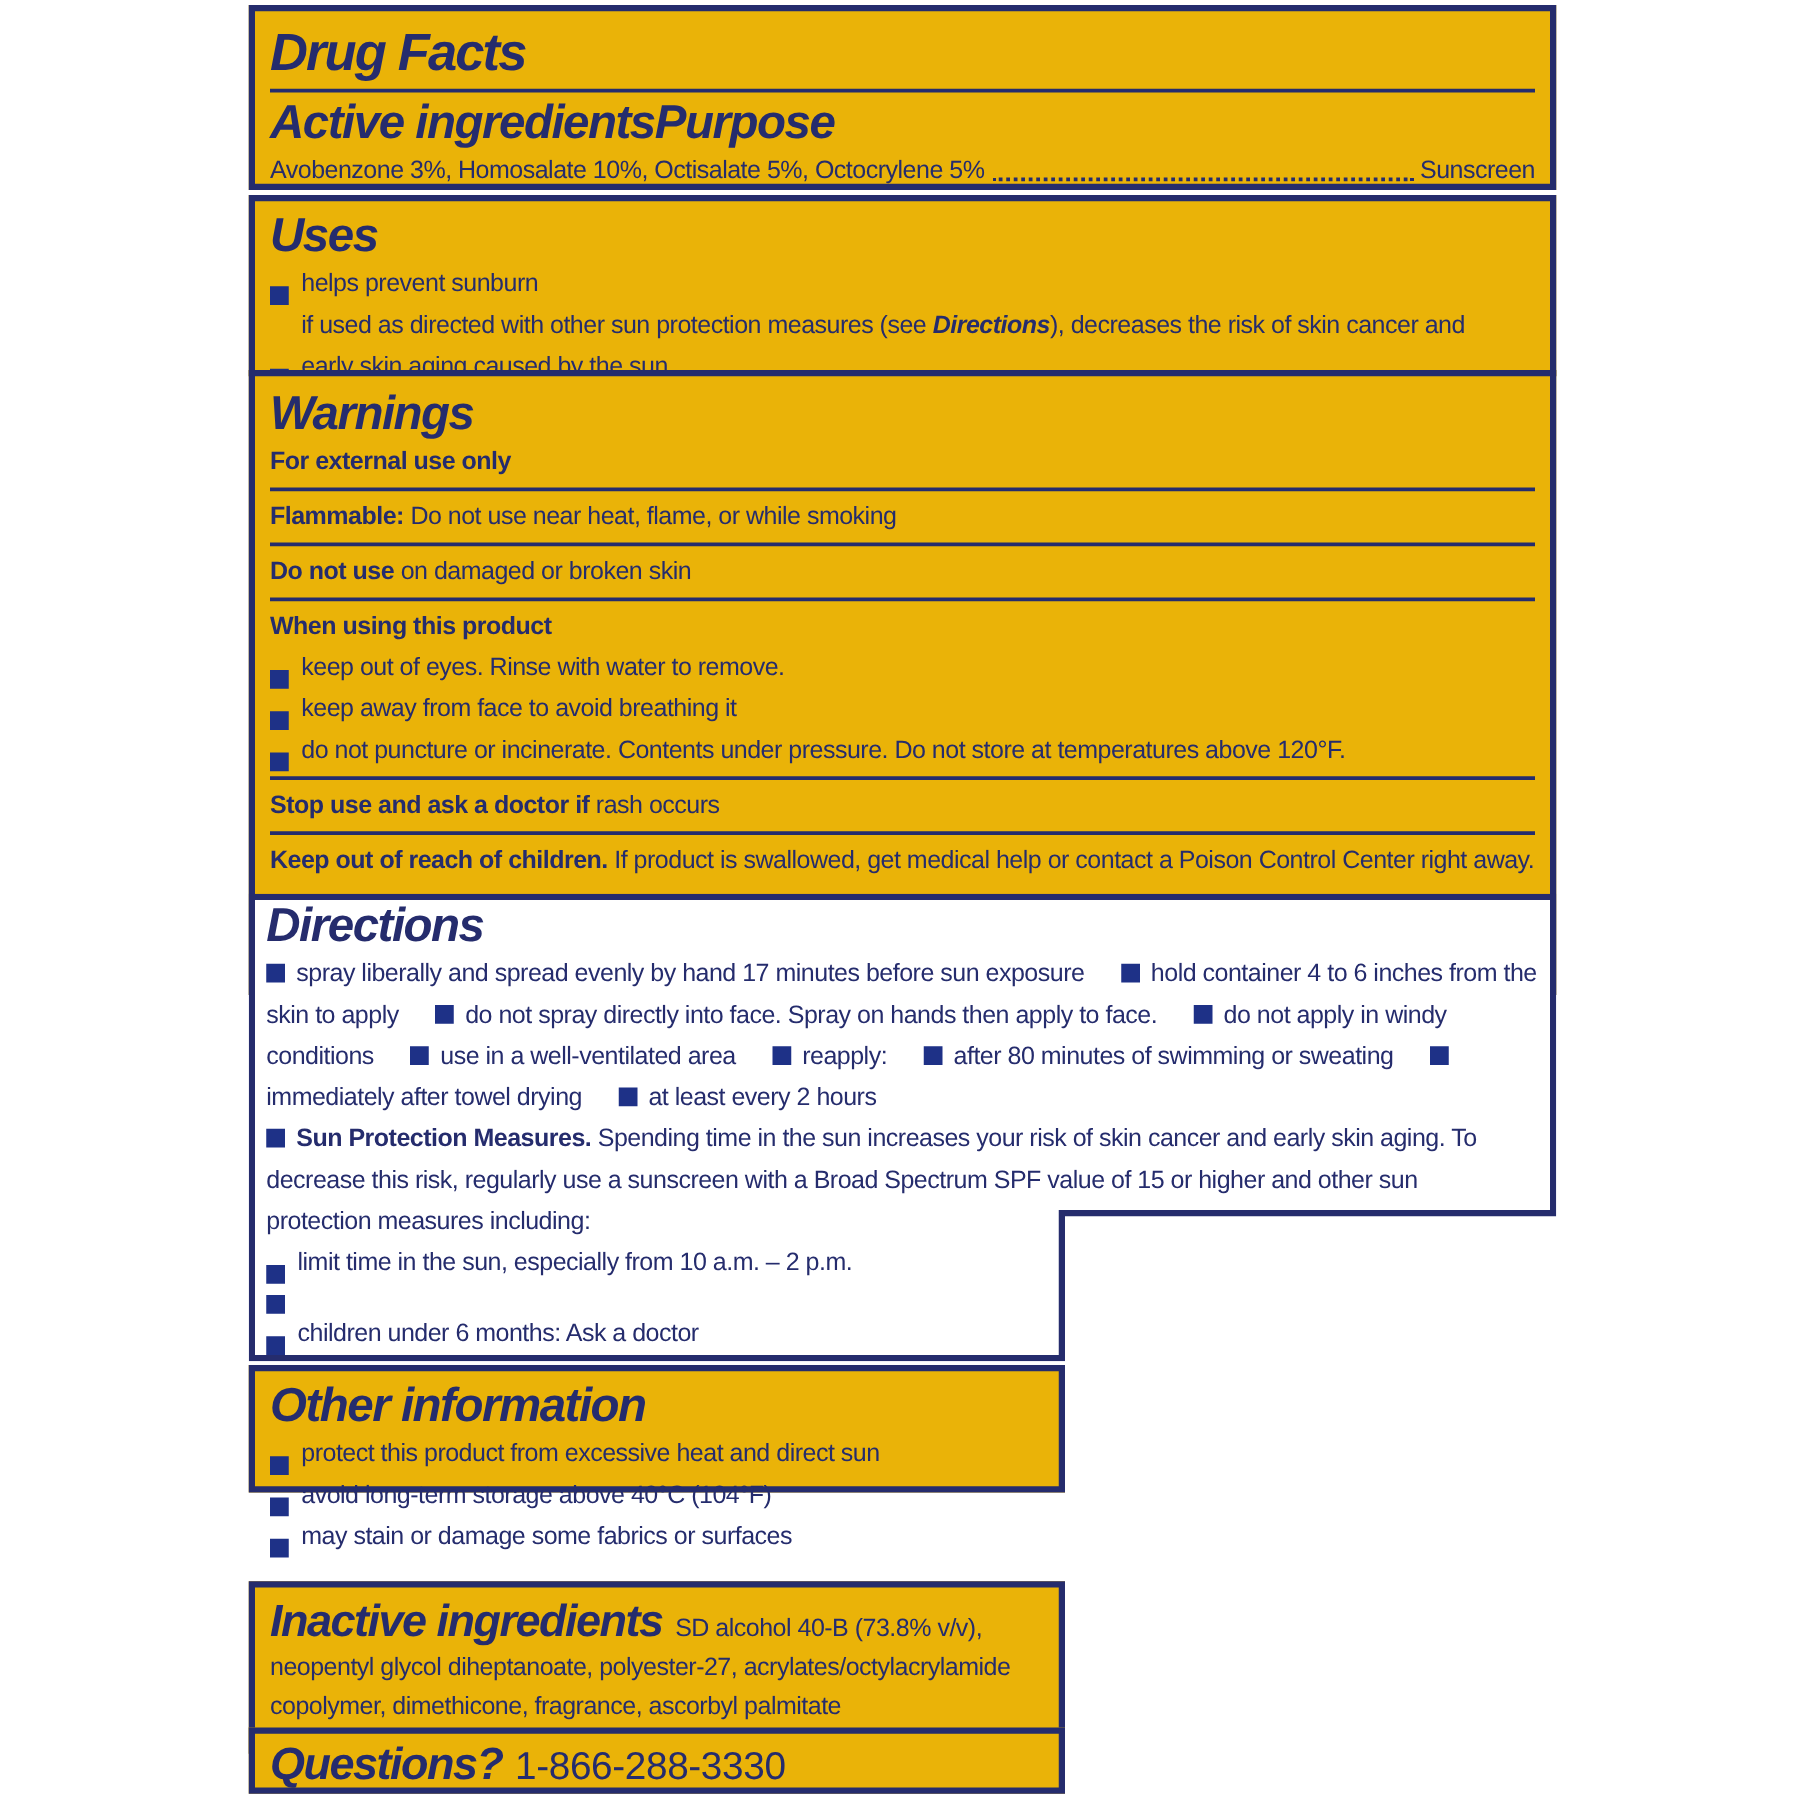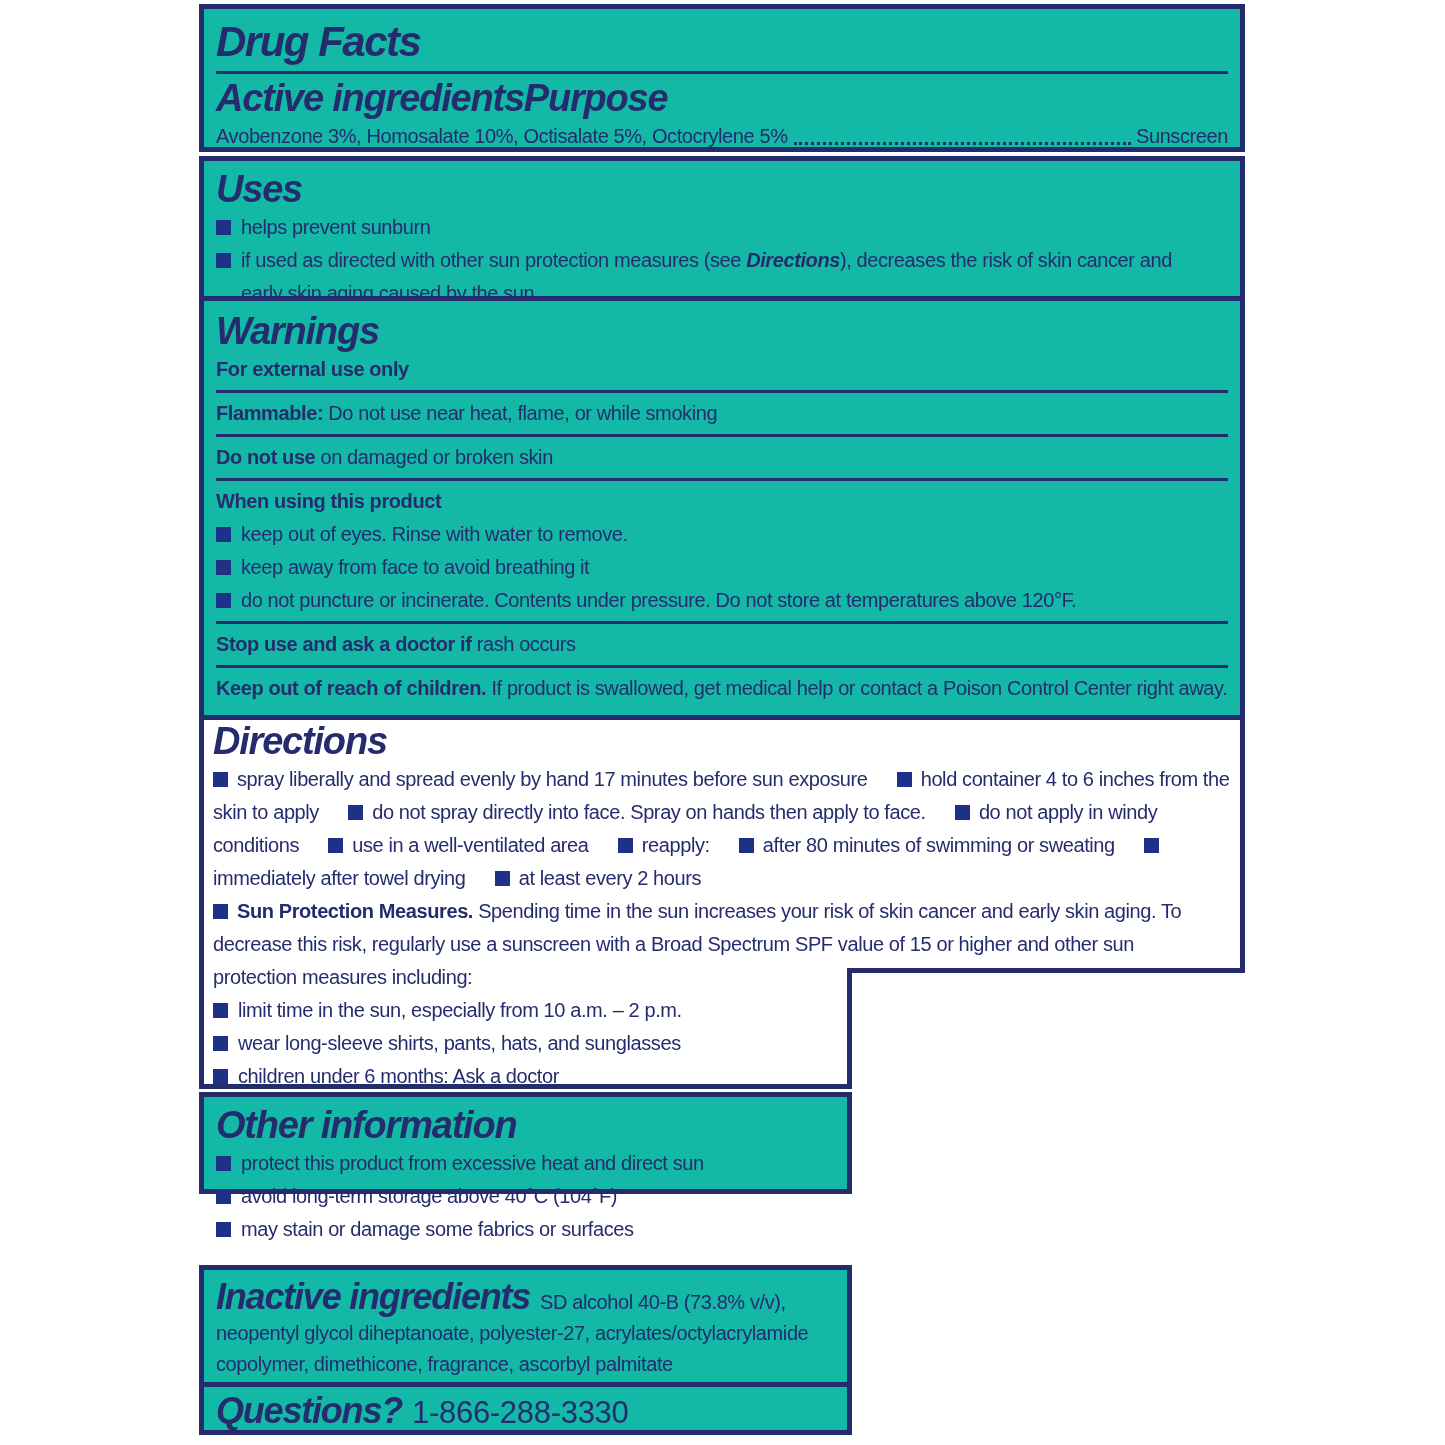--- a/index.html
+++ b/index.html
@@ -1,33 +1,33 @@
 <!DOCTYPE html>
 <html style="--navy: #252c6d; --bullet: #1e3187;"><head>
 <meta charset="utf-8">
 <style>
   :root{ --navy:#252c6d; --bullet:#1e3187; }
   *{box-sizing:border-box; margin:0; padding:0;}
   html,body{background:#fff;}
   body{width:1445px; height:1445px; position:relative; overflow:hidden;
        font-family:"Liberation Sans","DejaVu Sans",sans-serif; color:var(--navy);}
   .label{position:absolute; left:199px; top:4px; width:1046px; height:1430px;}
-  .box{position:absolute; left:0; border:5px solid var(--navy); background:#14b8a6; padding:6px 12px;}
+  .box{position:absolute; left:0; border:5px solid var(--navy); background:#eab308; padding:6px 12px;}
   .wide{width:1046px;} .narrow{width:653px;}
   .noborder{border:none;}
   .title{font-size:42px; font-weight:700; font-style:italic; letter-spacing:-1.5px; line-height:46px;}
   .h1{font-size:38px; font-weight:700; font-style:italic; letter-spacing:-1.2px; line-height:44px;}
   .body{font-size:20px; letter-spacing:-0.4px; line-height:33px;}
   .b{font-weight:700;}
   .bi{font-weight:700; font-style:italic;}
   .rule{border-top:3px solid var(--navy); margin:4px 0;}
   .row-between{display:flex; align-items:baseline;}
   .ing-row{display:flex; align-items:flex-end;}
   .leader{flex:1; border-bottom:3px dotted var(--navy); margin:0 5px 8px 6px; min-width:40px;}
-  .brow{display:flex; align-items:flex-start;}
+  .brow{display:flex; align-items:flex-end;}
   .sq{width:15px; height:15px; background:var(--bullet); flex:none; margin:9px 10px 0 0; display:inline-block;}
   .isq{width:15px; height:15px; background:var(--bullet); display:inline-block; margin-right:9px; transform:translateY(1px);}
   .ditem + .ditem .isq{margin-left:24px;}
   .sun{max-width:980px; margin-top:0;}
   .u2 .btext{max-width:960px;}
   .dir-border{position:absolute; left:0; top:0; pointer-events:none;}
   .dir-content{position:relative; padding:4px 14px; width:1046px;}
   .inline-head{font-size:36px; font-weight:700; font-style:italic; letter-spacing:-1.2px; line-height:42px; margin-right:10px;}
   .phone{font-size:31px; letter-spacing:-0.3px;}
 </style>
@@ -108,21 +108,20 @@
       </div>
       <div class="body sun">
         <span class="isq"></span><span class="b">Sun Protection Measures.</span><span> Spending time in the sun increases your risk of skin cancer and early skin aging. To decrease this risk, regularly use a sunscreen with a Broad Spectrum SPF value of 15 or higher and other sun protection measures including:</span>
       </div>
       <div class="brow body">
         <span class="sq"></span>
         <span class="btext">limit time in the sun, especially from 10 a.m. – 2 p.m.</span>
       </div>
       <div class="brow body">
         <span class="sq"></span>
-        <span class="btext">wear long-sleeve shirts, pants, hats, and sunglasses</span>
       </div>
       <div class="brow body">
         <span class="sq"></span>
         <span class="btext">children under 6 months: Ask a doctor</span>
       </div>
     </div>
   </section>
 
   <section class="box narrow" style="top:1088px; height:102px;">
     <div class="h1">Other information</div>

